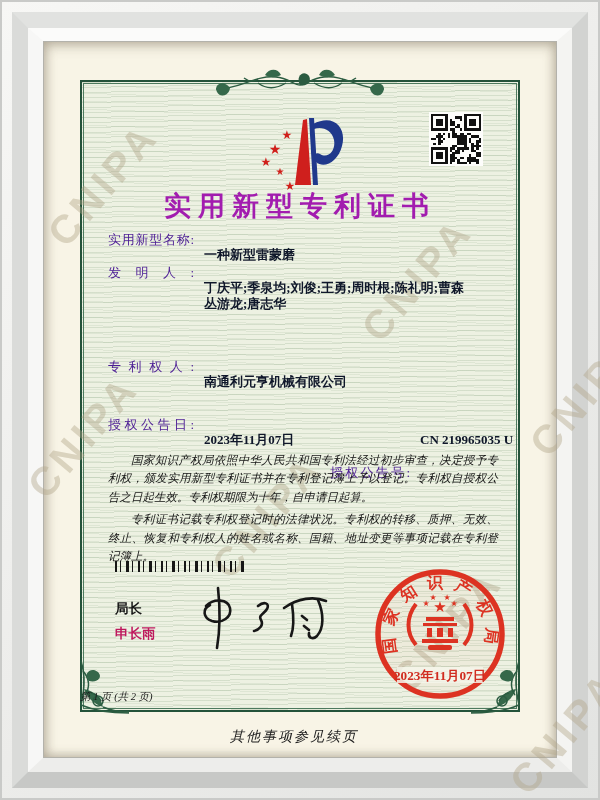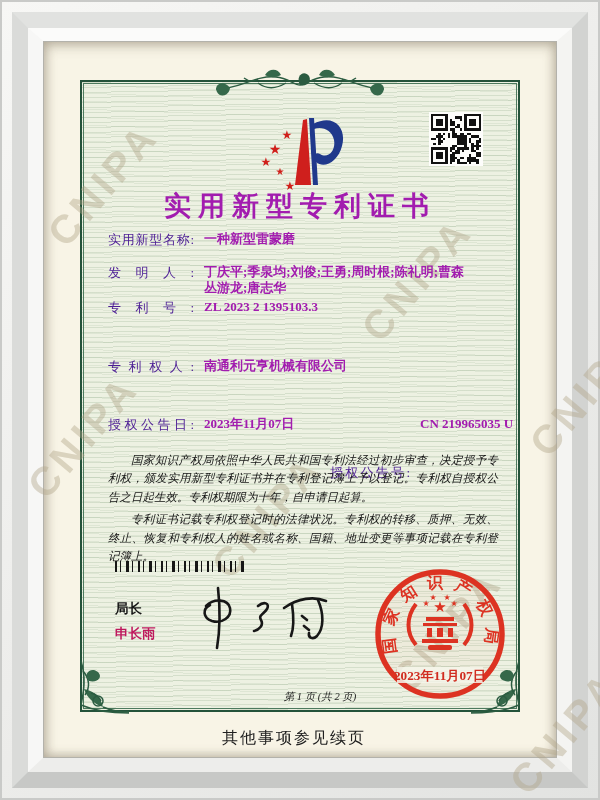--- a/index.html
+++ b/index.html
@@ -45,22 +45,22 @@
   .qr{left:385px;top:70px;width:54px;height:54px;background:#fdfdfb;padding:2px;}
   .qr svg{display:block;width:100%;height:100%;shape-rendering:crispEdges;}
 
   .title{left:36px;top:146px;width:440px;text-align:center;font-size:27px;font-weight:bold;
     color:#a21caf;letter-spacing:7px;white-space:nowrap;}
 
   .frow{left:64px;width:400px;font-size:13px;color:#1c1c1c;}
   .flabel{display:inline-block;width:86px;text-align:justify;text-align-last:justify;
     vertical-align:top;color:#4c1d95;}
   .flabel::after{content:":";}
-  .fval{display:inline-block;margin-left:10px;font-weight:bold;color:#a21caf;
-    vertical-align:top;white-space:pre-line;line-height:16px;max-width:300px;}
+  .fval{display:inline-block;margin-left:10px;font-weight:bold;color:#0f172a;
+    vertical-align:top;white-space:pre-line;line-height:16px;max-width:300px;margin-top:16px;}
   .pair2{position:absolute;left:222px;top:0;white-space:nowrap;}
   .pair2 .flabel{width:80px;margin-top:48px;}
   .pair2 .fval{max-width:none;}
 
   .law{left:64px;top:409px;width:390px;font-size:11.5px;line-height:1.6;color:#151515;
     font-style:italic;text-align:justify;}
   .law p{margin:0 0 4px 0;text-indent:2em;}
 
   .barcode{left:71px;top:519px;width:130px;height:11px;
     background-image:
@@ -68,24 +68,24 @@
         transparent 6px 11px,#161616 11px 14px,transparent 14px 17px,#161616 17px 18px,transparent 18px 23px);}
 
   .signer-title{left:71px;top:558px;font-size:13.5px;font-weight:bold;color:#141414;
     font-family:"Liberation Sans","DejaVu Sans",sans-serif;text-align:right;}
   .signer-name{left:71px;top:583px;font-size:13.5px;font-weight:bold;color:#be185d;
     font-family:"Liberation Sans","DejaVu Sans",sans-serif;}
   .signature{left:140px;top:538px;}
 
   .seal{left:326px;top:522px;width:140px;height:140px;mix-blend-mode:multiply;opacity:.96;}
 
-  .page-footer{left:36px;top:648px;width:472px;text-align:center;font-size:10.5px;
-    font-style:italic;color:#1a1a1a;padding-left:8px;}
-  .cont-note{left:0;top:686px;width:500px;text-align:center;font-size:16px;
-    color:#202020;letter-spacing:2px;}
+  .page-footer{left:36px;top:648px;width:472px;text-align:left;font-size:10.5px;
+    font-style:italic;color:#1a1a1a;}
+  .cont-note{left:0;top:686px;width:500px;text-align:center;font-size:14px;
+    font-style:italic;color:#202020;letter-spacing:2px;}
 </style>
 </head>
 <body>
 
 <div class="frame">
   <div class="bevel"></div>
   <div class="lip"></div>
 </div>
 
 <div class="paper">
@@ -295,23 +295,20 @@
 
     <div class="title">实用新型专利证书</div>
 
     <div class="frow" style="top:189px">
       <span class="flabel">实用新型名称</span><span class="fval">一种新型雷蒙磨</span>
     </div>
     <div class="frow" style="top:222px">
       <span class="flabel">发明人</span><span class="fval">丁庆平;季泉均;刘俊;王勇;周时根;陈礼明;曹森
 丛游龙;唐志华</span>
     </div>
-    <div class="frow" style="top:257px">
-      <span class="flabel">专利号</span><span class="fval">ZL 2023 2 1395103.3</span>
-    </div>
     <div class="frow" style="top:316px">
       <span class="flabel">专利权人</span><span class="fval">南通利元亨机械有限公司</span>
     </div>
     <div class="frow" style="top:374px">
       <span class="flabel">授权公告日</span><span class="fval">2023年11月07日</span>
       <span class="pair2">
         <span class="flabel">授权公告号</span><span class="fval">CN 219965035 U</span>
       </span>
     </div>
 

